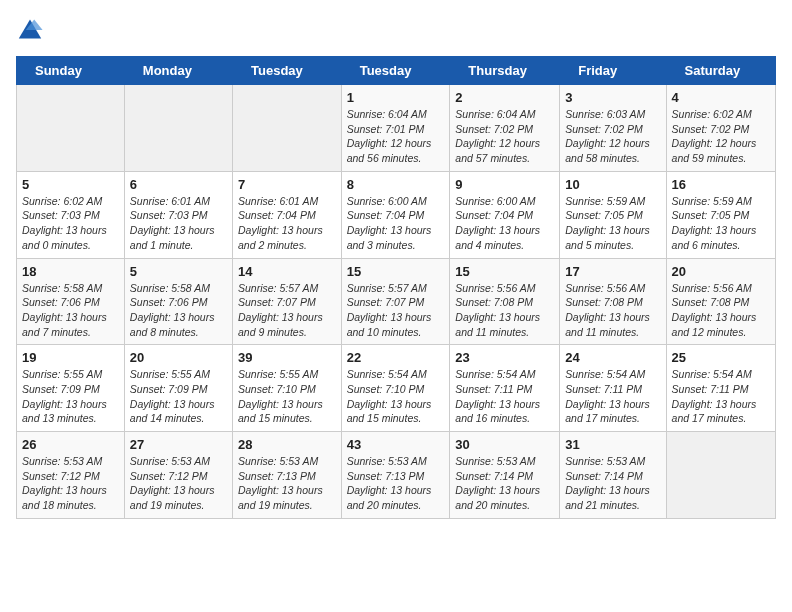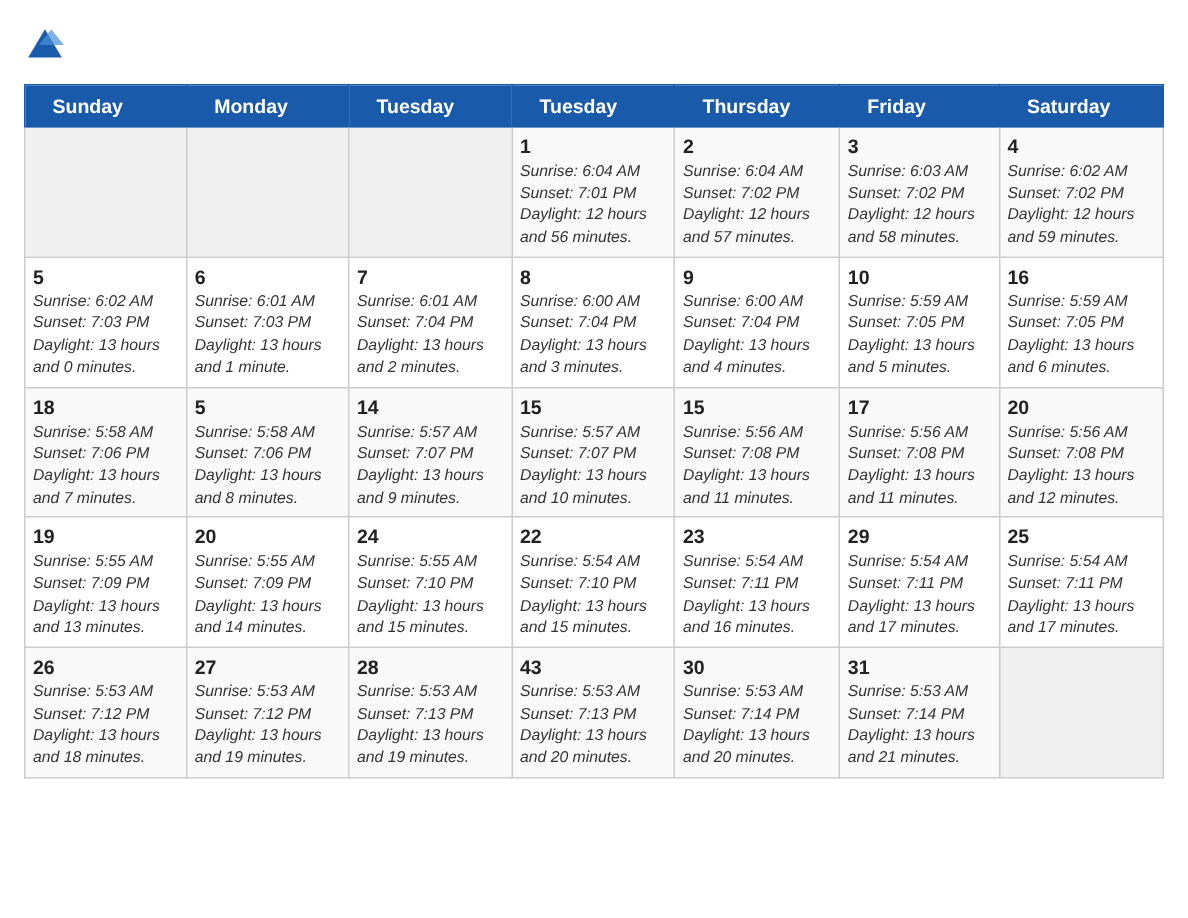--- a/index.html
+++ b/index.html
@@ -205,33 +205,33 @@
       <tr>
         <td>
           <div class="day-num">19</div>
           <div class="day-info">Sunrise: 5:55 AM<br>Sunset: 7:09 PM<br>Daylight: 13 hours and 13 minutes.</div>
         </td>
         <td>
           <div class="day-num">20</div>
           <div class="day-info">Sunrise: 5:55 AM<br>Sunset: 7:09 PM<br>Daylight: 13 hours and 14 minutes.</div>
         </td>
         <td>
-          <div class="day-num">24</div>
+          <div class="day-num">39</div>
           <div class="day-info">Sunrise: 5:55 AM<br>Sunset: 7:10 PM<br>Daylight: 13 hours and 15 minutes.</div>
         </td>
         <td>
           <div class="day-num">22</div>
           <div class="day-info">Sunrise: 5:54 AM<br>Sunset: 7:10 PM<br>Daylight: 13 hours and 15 minutes.</div>
         </td>
         <td>
           <div class="day-num">23</div>
           <div class="day-info">Sunrise: 5:54 AM<br>Sunset: 7:11 PM<br>Daylight: 13 hours and 16 minutes.</div>
         </td>
         <td>
-          <div class="day-num">29</div>
+          <div class="day-num">24</div>
           <div class="day-info">Sunrise: 5:54 AM<br>Sunset: 7:11 PM<br>Daylight: 13 hours and 17 minutes.</div>
         </td>
         <td>
           <div class="day-num">25</div>
           <div class="day-info">Sunrise: 5:54 AM<br>Sunset: 7:11 PM<br>Daylight: 13 hours and 17 minutes.</div>
         </td>
       </tr>
       <tr>
         <td>
           <div class="day-num">26</div>

